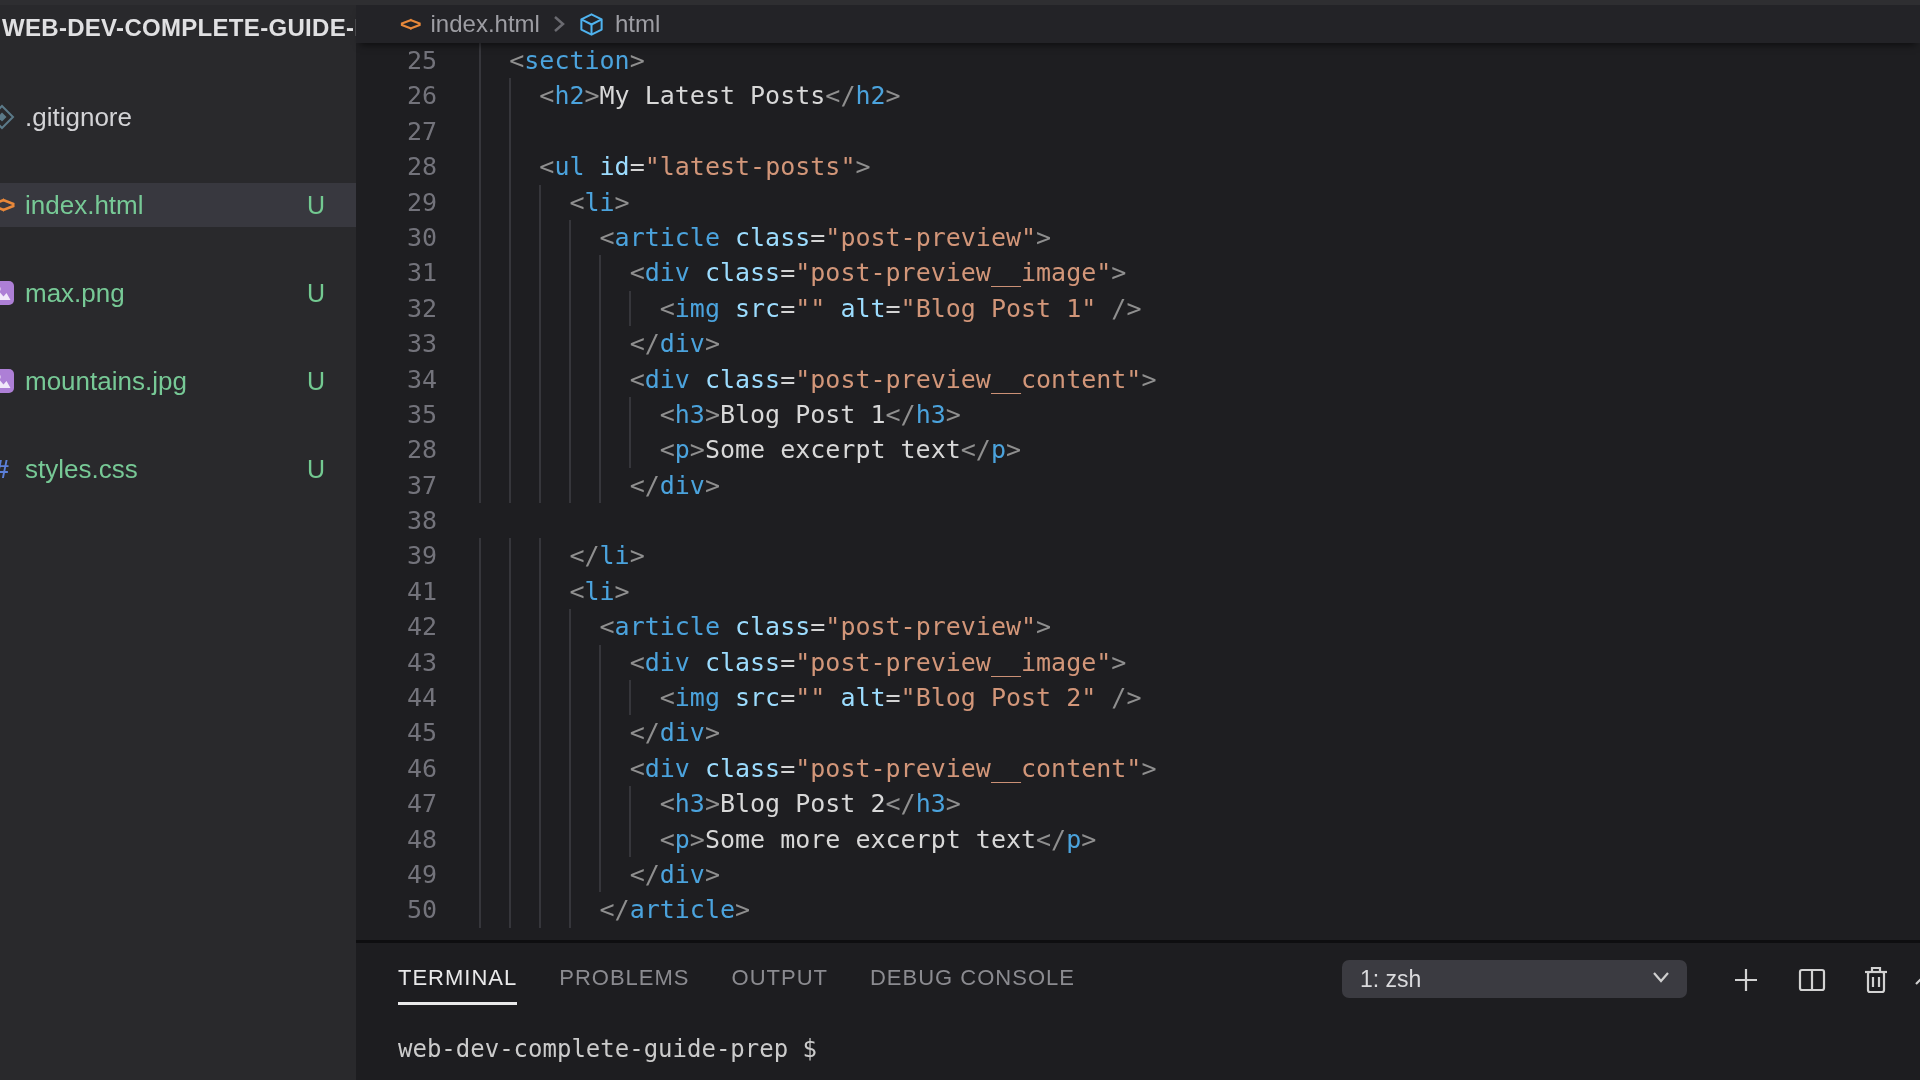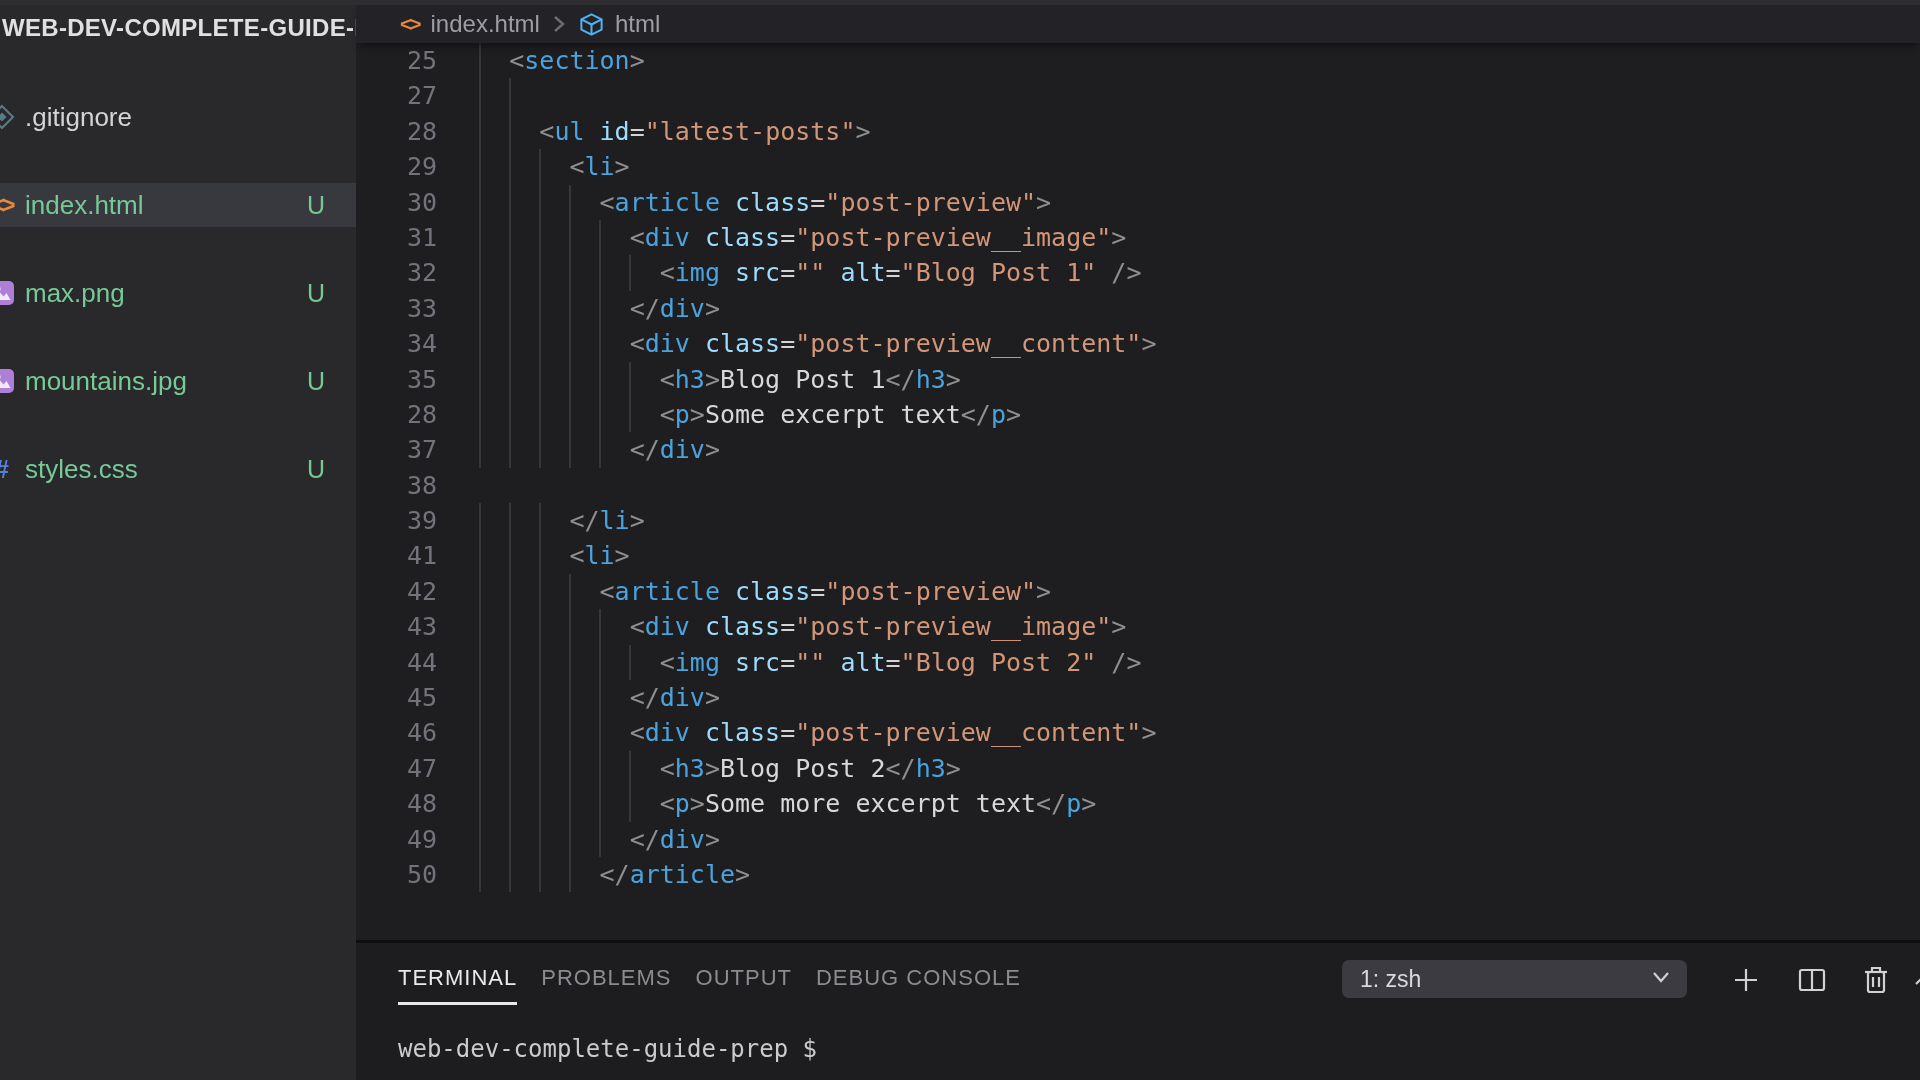--- a/index.html
+++ b/index.html
@@ -36,21 +36,21 @@
   .line { display:flex; height:35.4px; line-height:35.4px; font-family:"DejaVu Sans Mono", monospace; font-size:25px; }
   .ln { width:81px; flex:0 0 81px; text-align:right; color:#73737b; }
   .code { position:relative; padding-left:12px; white-space:pre; }
   .guide { position:absolute; top:0; bottom:0; width:2px; background:#36363b; }
   .tk-tag { color:#4ba3dd; } .tk-attr { color:#9cdcfe; } .tk-str { color:#d29679; }
   .tk-pun { color:#8f8f8f; } .tk-eq { color:#d4d4d4; } .tk-txt { color:#d8d8d8; }
 
   
   .panel { position:absolute; left:0; top:935px; width:1564px; height:140px; background:#1d1d20;
            border-top:3px solid #0e0e10; }
-  .panel-tabs { display:flex; gap:24px; margin:10px 0 0 42px;align-items:center; }
+  .panel-tabs { display:flex; gap:42px; margin:10px 0 0 42px;align-items:center; }
   .panel-tab { height:52px; display:flex; align-items:center; font-size:22px; letter-spacing:1px;
                color:#8b8b90; border-bottom:3px solid transparent; cursor:pointer; }
   .panel-tab.active { color:#e9e9ea; border-bottom-color:#e9e9ea; }
   .prompt { margin:30px 0 0 42px; font-family:"DejaVu Sans Mono", monospace; font-size:24px; color:#cbcbcb; }
 
   .shell-select { position:absolute; right:233px; top:17px; width:345px; height:38px; background:#3b3b41;
                   border-radius:7px; display:flex; align-items:center; padding:0 16px 0 18px; cursor:pointer; }
   .shell-select .label { font-size:23px; color:#dadadd; flex:1; }
   .panel-icon { position:absolute; top:21px; width:32px; height:32px; display:flex; align-items:center;
                 justify-content:center; cursor:pointer; }
@@ -134,20 +134,24 @@
     </span>
     <span class="bc-item">html</span>
   </div>
 
   <div class="editor" id="code-lines">
       <div class="line">
         <div class="ln">25</div>
         <div class="code"><div class="guide" style="left: 42px;"></div><span>    </span><span class="tk-pun">&lt;</span><span class="tk-tag">section</span><span class="tk-pun">&gt;</span></div>
       </div>
       <div class="line">
+        <div class="ln">26</div>
+        <div class="code"><div class="guide" style="left: 42px;"></div><div class="guide" style="left: 72px;"></div><span>      </span><span class="tk-pun">&lt;</span><span class="tk-tag">h2</span><span class="tk-pun">&gt;</span><span class="tk-txt">My Latest Posts</span><span class="tk-pun">&lt;/</span><span class="tk-tag">h2</span><span class="tk-pun">&gt;</span></div>
+      </div>
+      <div class="line">
         <div class="ln">27</div>
         <div class="code"><div class="guide" style="left: 42px;"></div><div class="guide" style="left: 72px;"></div></div>
       </div>
       <div class="line">
         <div class="ln">28</div>
         <div class="code"><div class="guide" style="left: 42px;"></div><div class="guide" style="left: 72px;"></div><span>      </span><span class="tk-pun">&lt;</span><span class="tk-tag">ul</span><span class="tk-txt"> </span><span class="tk-attr">id</span><span class="tk-eq">=</span><span class="tk-str">"latest-posts"</span><span class="tk-pun">&gt;</span></div>
       </div>
       <div class="line">
         <div class="ln">29</div>
         <div class="code"><div class="guide" style="left: 42px;"></div><div class="guide" style="left: 72px;"></div><div class="guide" style="left: 102px;"></div><span>        </span><span class="tk-pun">&lt;</span><span class="tk-tag">li</span><span class="tk-pun">&gt;</span></div>

